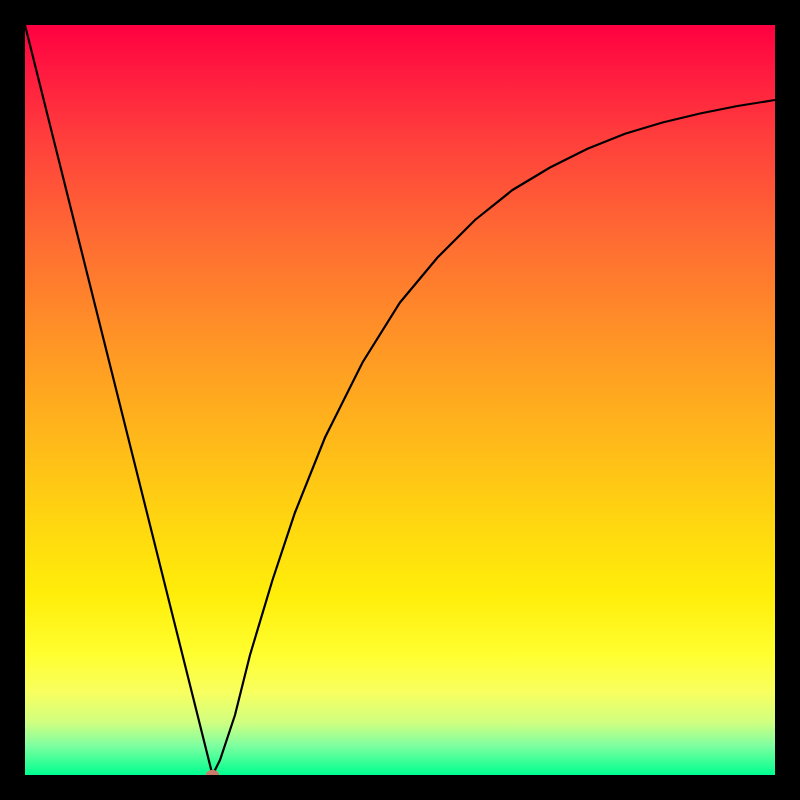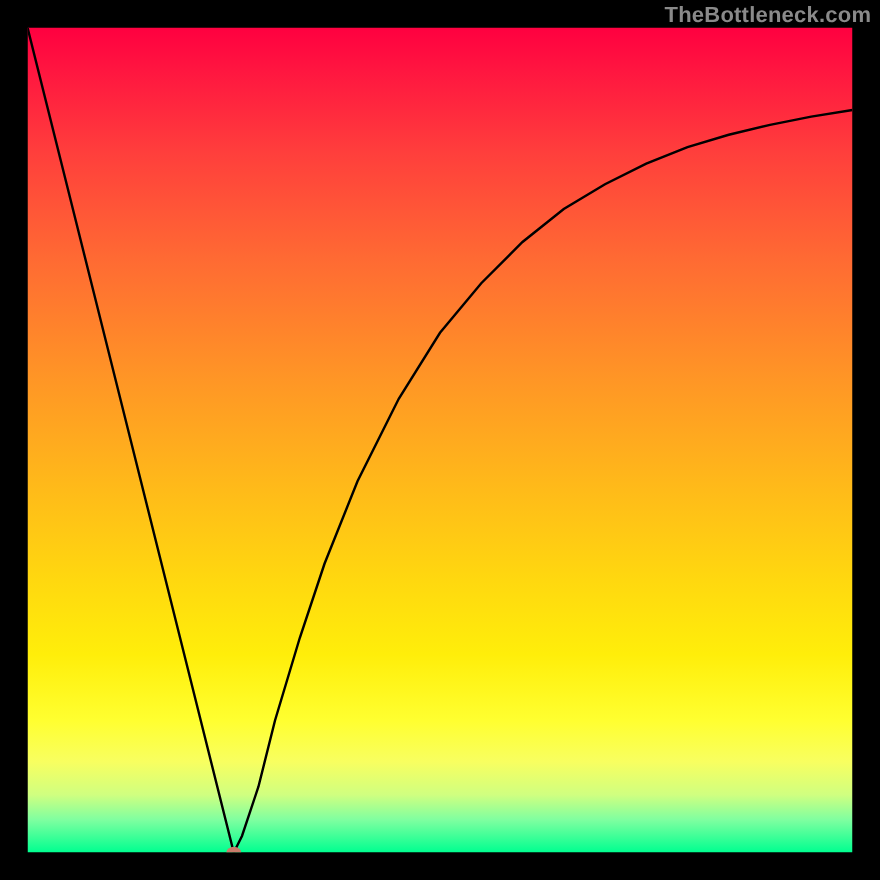--- a/index.html
+++ b/index.html
@@ -77,14 +77,13 @@
 
   <div class="plot-area">
     <div class="gradient-bg"></div>
 
     <svg class="curve-svg" viewBox="0 0 750 750" preserveAspectRatio="none">
       <path id="curvePath" class="curve-path" d="M0.00 0.00 L30.00 120.00 L60.00 240.00 L90.00 360.00 L120.00 480.00 L150.00 600.00 L180.00 720.00 L187.50 750.00 L195.00 735.00 L210.00 690.00 L225.00 630.00 L247.50 555.00 L270.00 487.50 L300.00 412.50 L337.50 337.50 L375.00 277.50 L412.50 232.50 L450.00 195.00 L487.50 165.00 L525.00 142.50 L562.50 123.75 L600.00 108.75 L637.50 97.50 L675.00 88.50 L712.50 81.00 L750.00 75.00"></path>
       <ellipse id="markerDot" class="marker" cx="187.50" cy="750.00" rx="6.75" ry="5.25"></ellipse>
     </svg>
   </div>
 
-  <div class="watermark">TheBottleneck.com</div>
 </div>
 
 </body></html>

